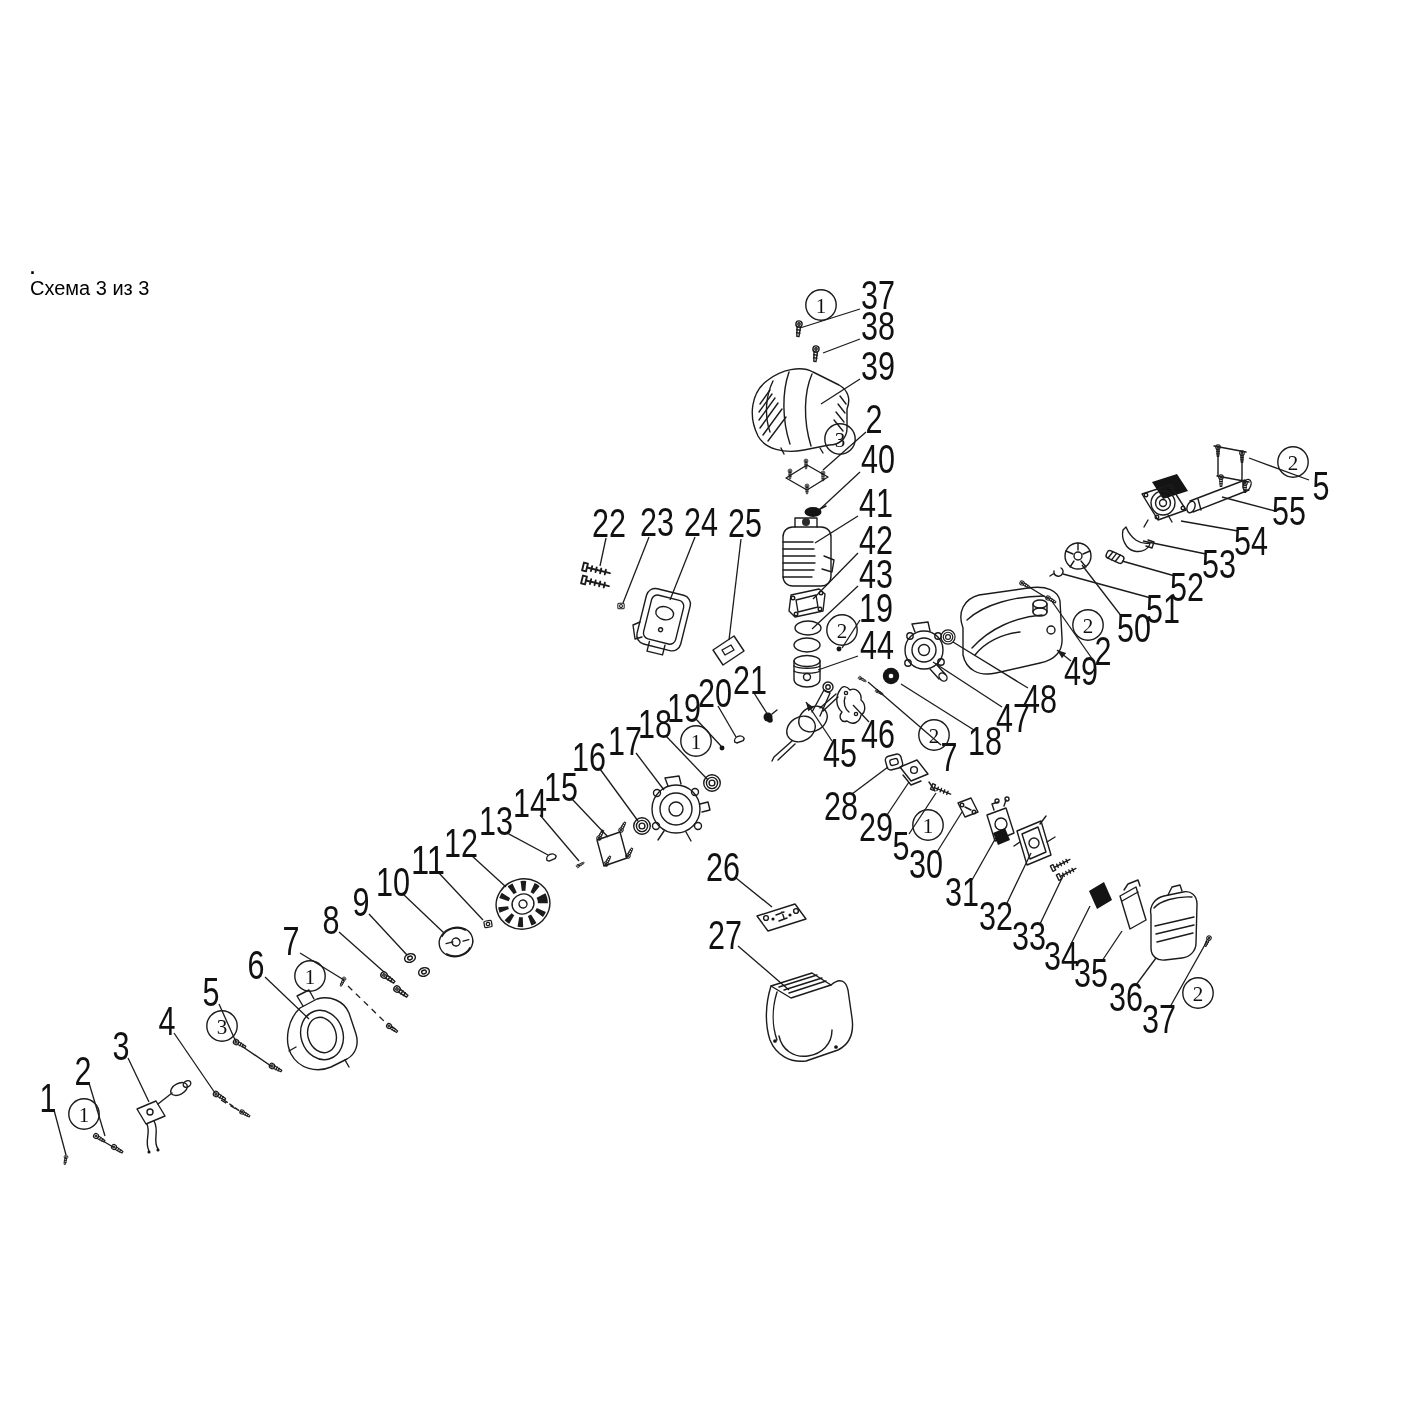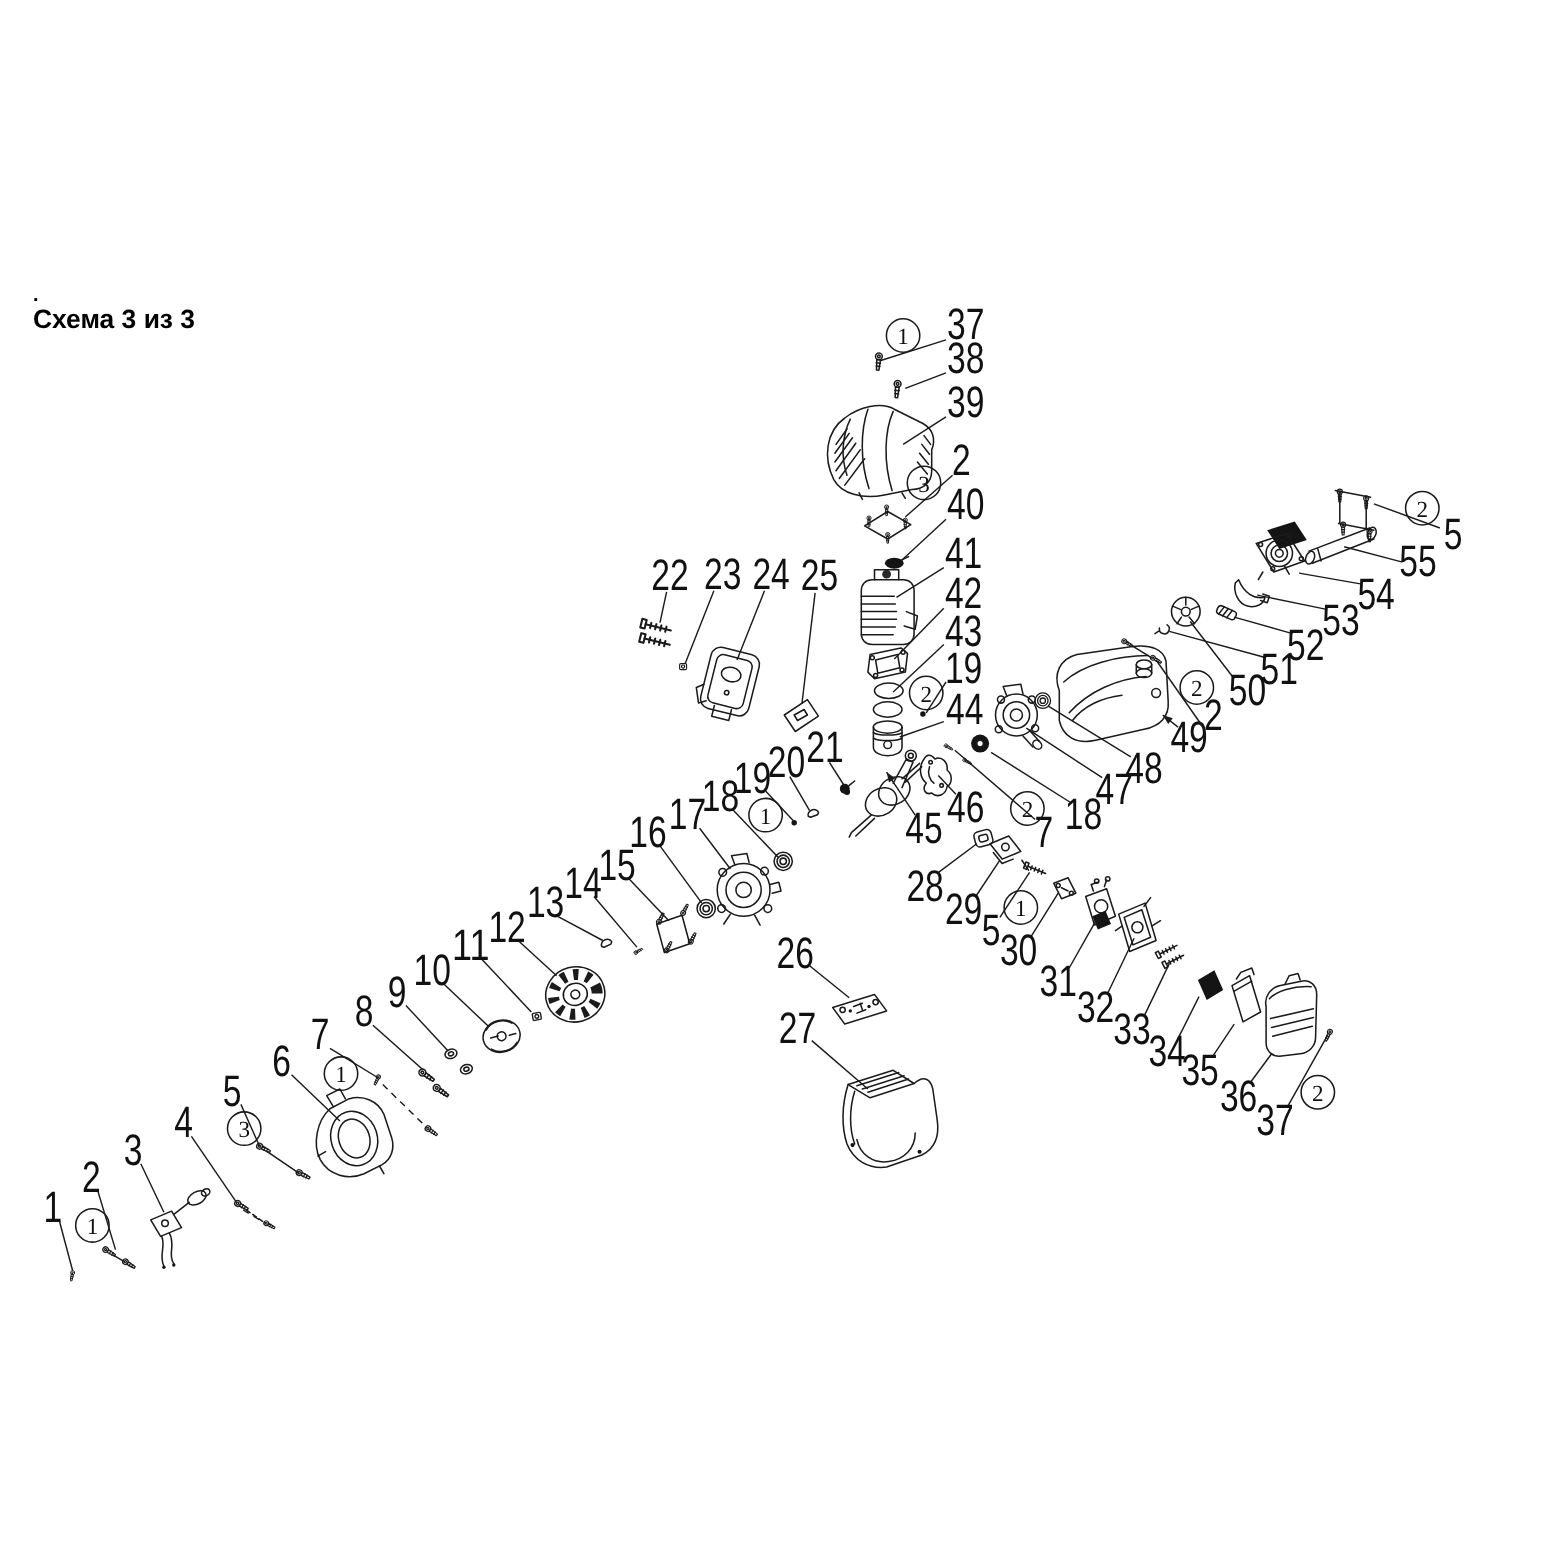--- a/index.html
+++ b/index.html
@@ -1,18 +1,18 @@
 <!DOCTYPE html>
 <html><head>
 <meta charset="utf-8">
 <style>
   html,body{margin:0;padding:0;background:#fff;}
   #canvas{position:relative;width:1425px;height:1425px;background:#fff;overflow:hidden;
           font-family:"Liberation Sans",sans-serif;}
-  #title{position:absolute;left:30px;top:277px;font-size:24px;font-weight:bold;color:#000;
+  #title{position:absolute;left:30px;top:277px;font-size:20px;font-weight:normal;color:#000;
          font-family:"Liberation Sans",sans-serif;}
   #stray-dot{position:absolute;left:30px;top:258px;font-size:18px;font-weight:bold;color:#000;}
   svg{position:absolute;left:0;top:0;}
   .p{stroke:#1b1b1b;fill:none;stroke-width:1.4;stroke-linecap:round;stroke-linejoin:round;}
   .pw{stroke:#1b1b1b;fill:#ffffff;stroke-width:1.4;}
   .pf{fill:#141414;stroke:none;}
   text.callout{font-family:"Liberation Sans",sans-serif;fill:#111;}
   g.circ text{font-family:"Liberation Serif",serif;fill:#111;}
 </style>
 </head>

